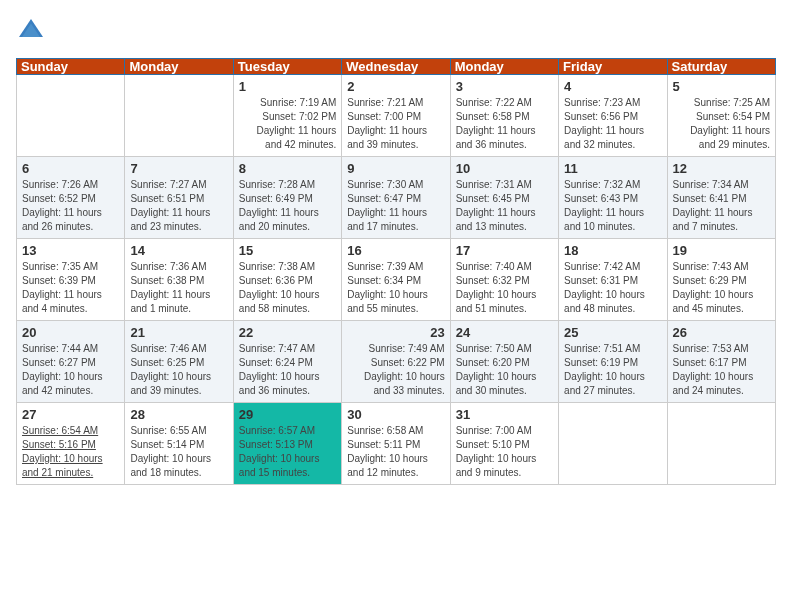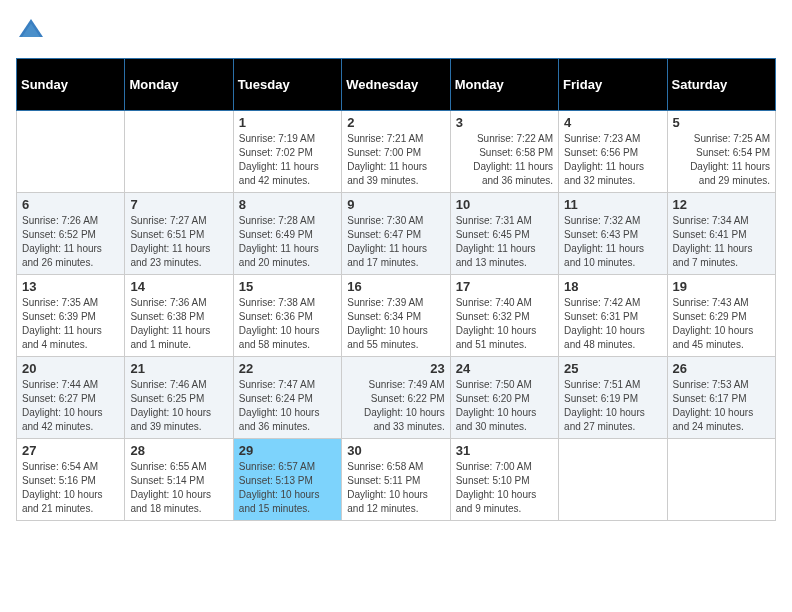--- a/index.html
+++ b/index.html
@@ -52,25 +52,25 @@
     .location-title {
       font-size: 16px;
       color: #555;
     }
     .calendar {
       width: 100%;
       border-collapse: collapse;
       border: 1px solid #ccc;
     }
     .calendar th {
-      background-color: #000000;
+      background-color: #c2410c;
       color: #fff;
       font-size: 13px;
       font-weight: bold;
-      padding: 18px 4px;
+      padding: 0 4px;
       text-align: left;
       border: 1px solid #2a6fa8;
     }
     .calendar td {
       vertical-align: top;
       border: 1px solid #ccc;
       padding: 4px 5px;
       width: 107px;
       min-height: 70px;
       font-size: 10.5px;
@@ -130,33 +130,33 @@
         <th>Friday</th>
         <th>Saturday</th>
       </tr>
   </thead>
   <tbody id="calendar-body">
   <tr>
         <td class="empty-cell"></td>
         <td class="empty-cell"></td>
         <td style="background: rgb(255, 255, 255);">
           <span class="day-number">1</span>
-          <div class="day-info" style="white-space: pre-line;">Sunrise: 7:19 AM
+          <div class="day-info" style="white-space: pre-line; text-align: right;">Sunrise: 7:19 AM
 Sunset: 7:02 PM
 Daylight: 11 hours and 42 minutes.</div>
         </td>
         <td style="background: rgb(255, 255, 255);">
           <span class="day-number">2</span>
           <div class="day-info" style="white-space: pre-line;">Sunrise: 7:21 AM
 Sunset: 7:00 PM
 Daylight: 11 hours and 39 minutes.</div>
         </td>
         <td style="background: rgb(255, 255, 255);">
           <span class="day-number">3</span>
-          <div class="day-info" style="white-space: pre-line; text-align: right;">Sunrise: 7:22 AM
+          <div class="day-info" style="white-space: pre-line;">Sunrise: 7:22 AM
 Sunset: 6:58 PM
 Daylight: 11 hours and 36 minutes.</div>
         </td>
         <td style="background: rgb(255, 255, 255);">
           <span class="day-number">4</span>
           <div class="day-info" style="white-space: pre-line;">Sunrise: 7:23 AM
 Sunset: 6:56 PM
 Daylight: 11 hours and 32 minutes.</div>
         </td>
         <td style="background: rgb(255, 255, 255);">
@@ -294,31 +294,31 @@
         <td style="background: rgb(240, 244, 248);">
           <span class="day-number">26</span>
           <div class="day-info" style="white-space: pre-line;">Sunrise: 7:53 AM
 Sunset: 6:17 PM
 Daylight: 10 hours and 24 minutes.</div>
         </td>
       </tr>
       <tr>
         <td style="background: rgb(255, 255, 255);">
           <span class="day-number">27</span>
-          <div class="day-info" style="white-space: pre-line;">Sunrise: 6:54 AM
+          <div class="day-info" style="white-space: pre-line; text-decoration: underline;">Sunrise: 6:54 AM
 Sunset: 5:16 PM
 Daylight: 10 hours and 21 minutes.</div>
         </td>
         <td style="background: rgb(255, 255, 255);">
           <span class="day-number">28</span>
           <div class="day-info" style="white-space: pre-line;">Sunrise: 6:55 AM
 Sunset: 5:14 PM
 Daylight: 10 hours and 18 minutes.</div>
         </td>
-        <td style="background: #7dd3fc;">
+        <td style="background: #14b8a6;">
           <span class="day-number">29</span>
           <div class="day-info" style="white-space: pre-line;">Sunrise: 6:57 AM
 Sunset: 5:13 PM
 Daylight: 10 hours and 15 minutes.</div>
         </td>
         <td style="background: rgb(255, 255, 255);">
           <span class="day-number">30</span>
           <div class="day-info" style="white-space: pre-line;">Sunrise: 6:58 AM
 Sunset: 5:11 PM
 Daylight: 10 hours and 12 minutes.</div>

